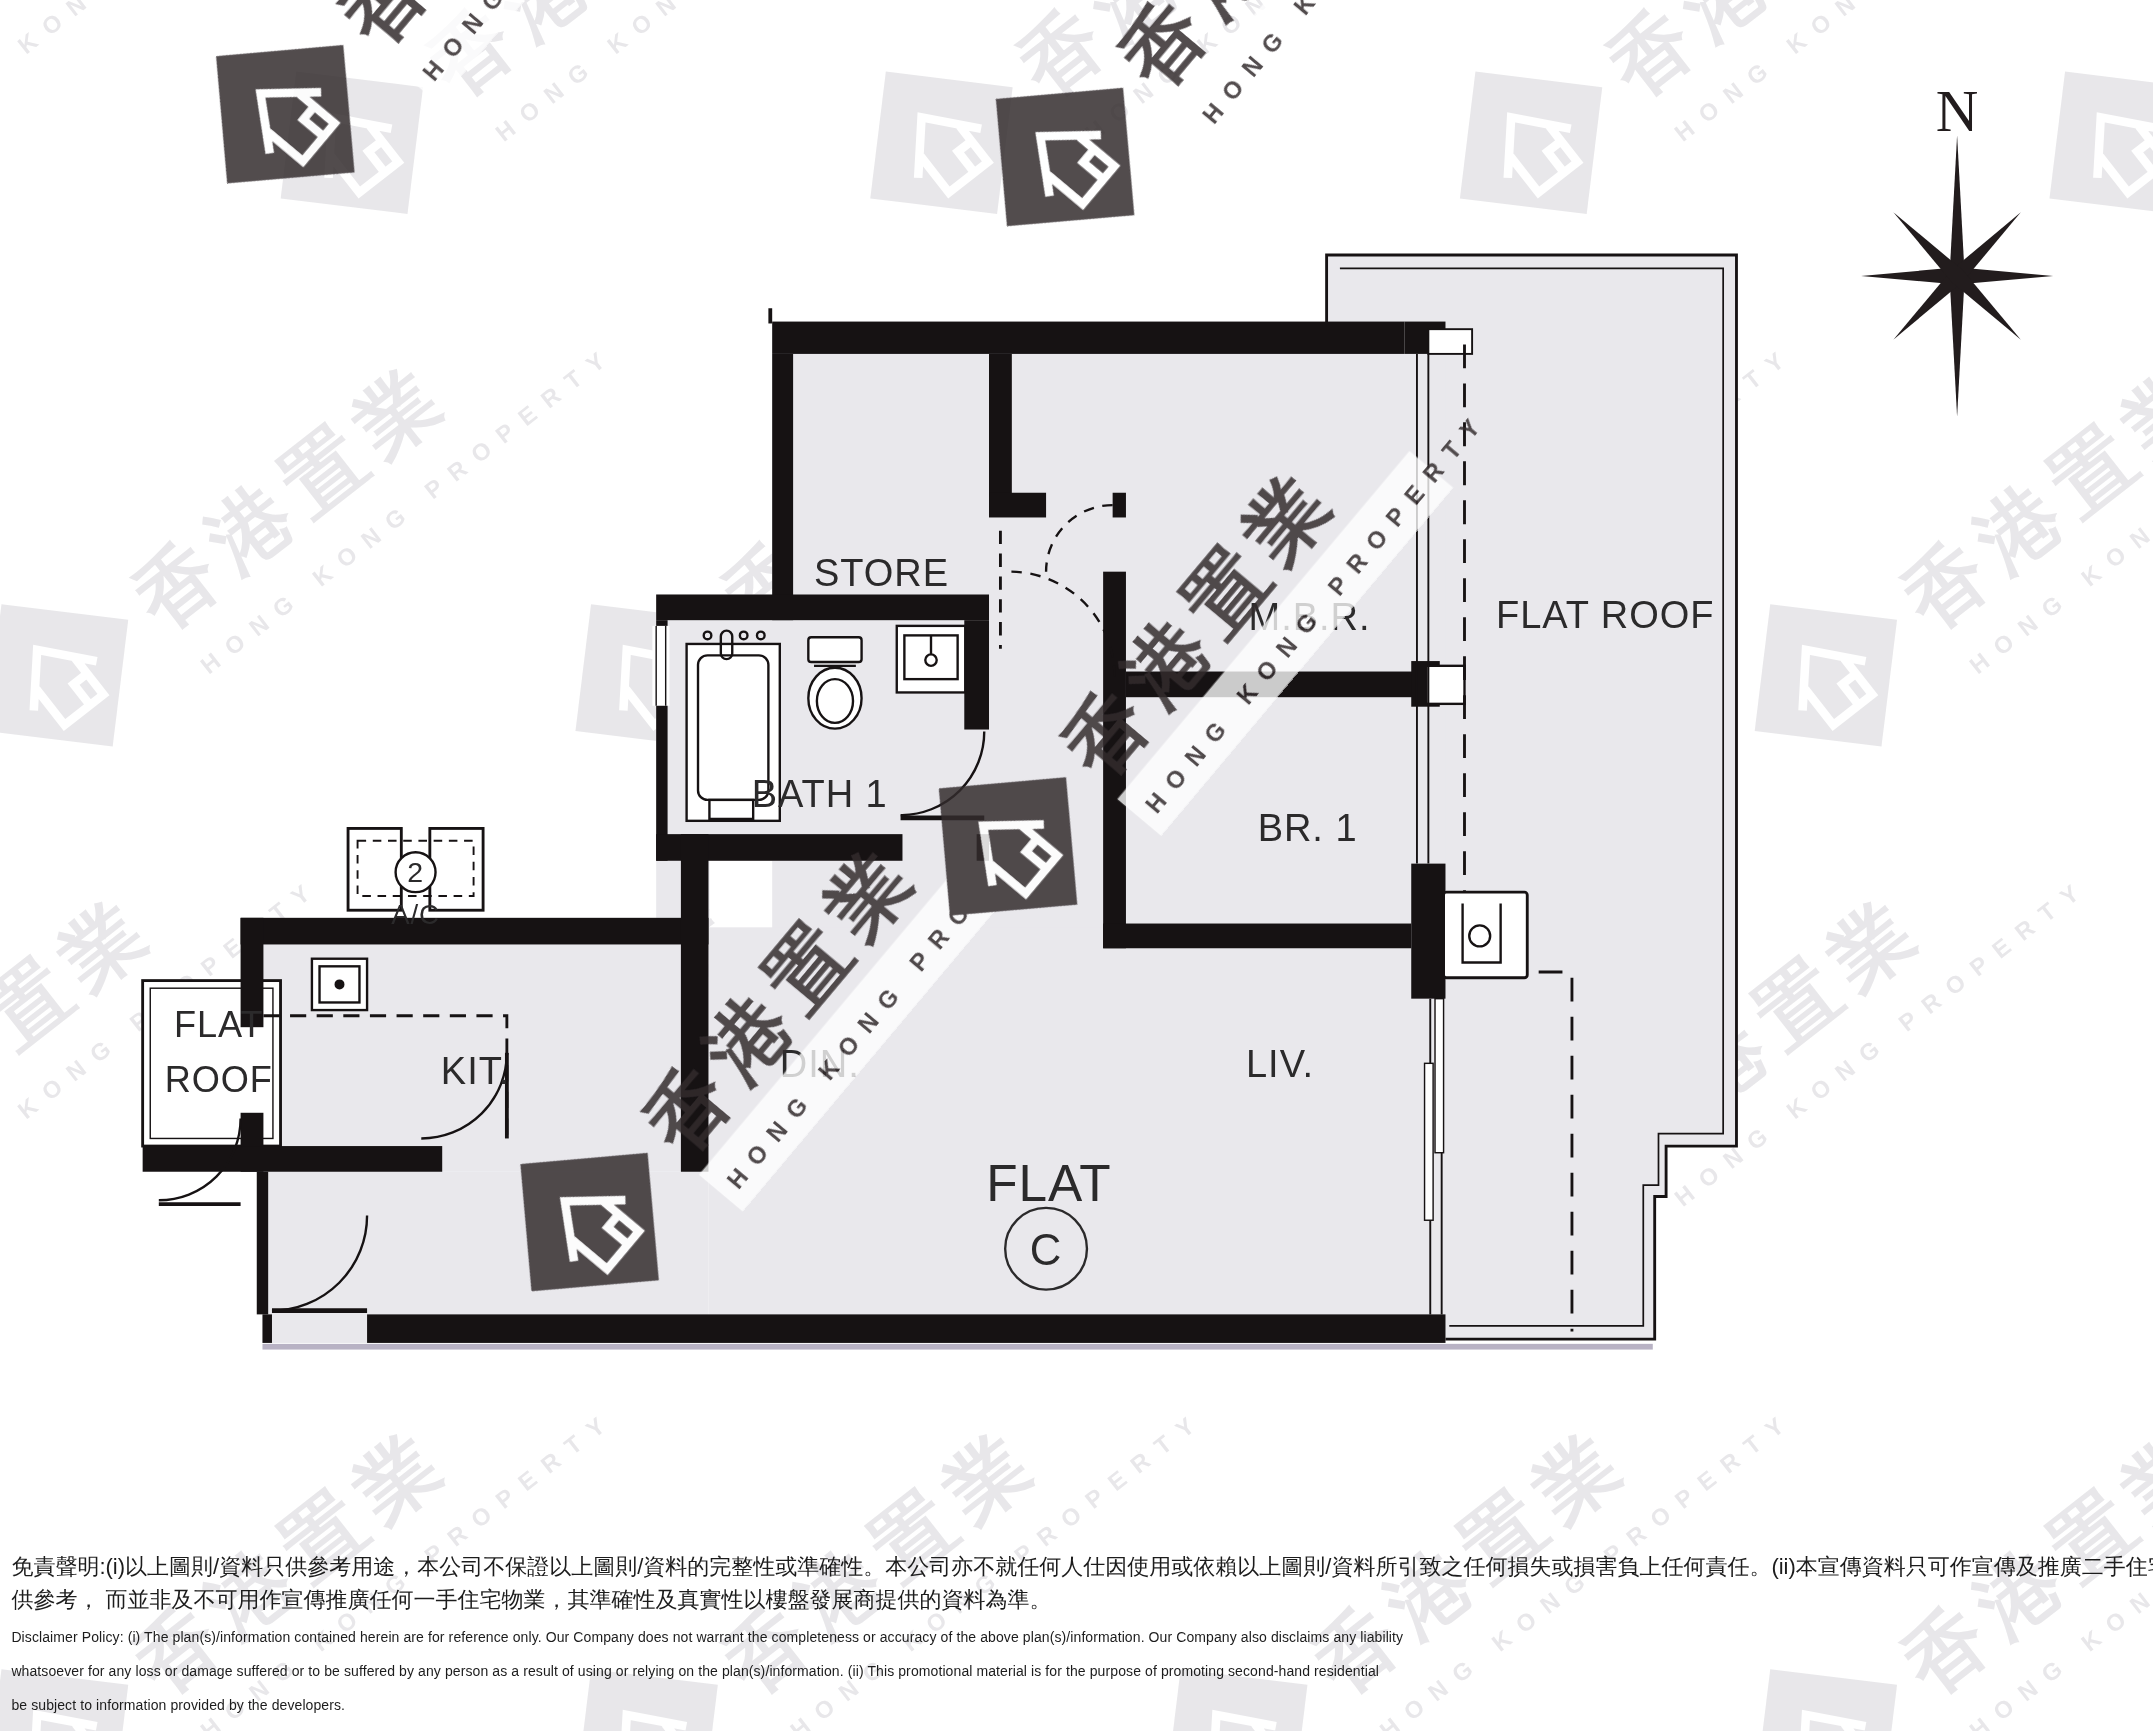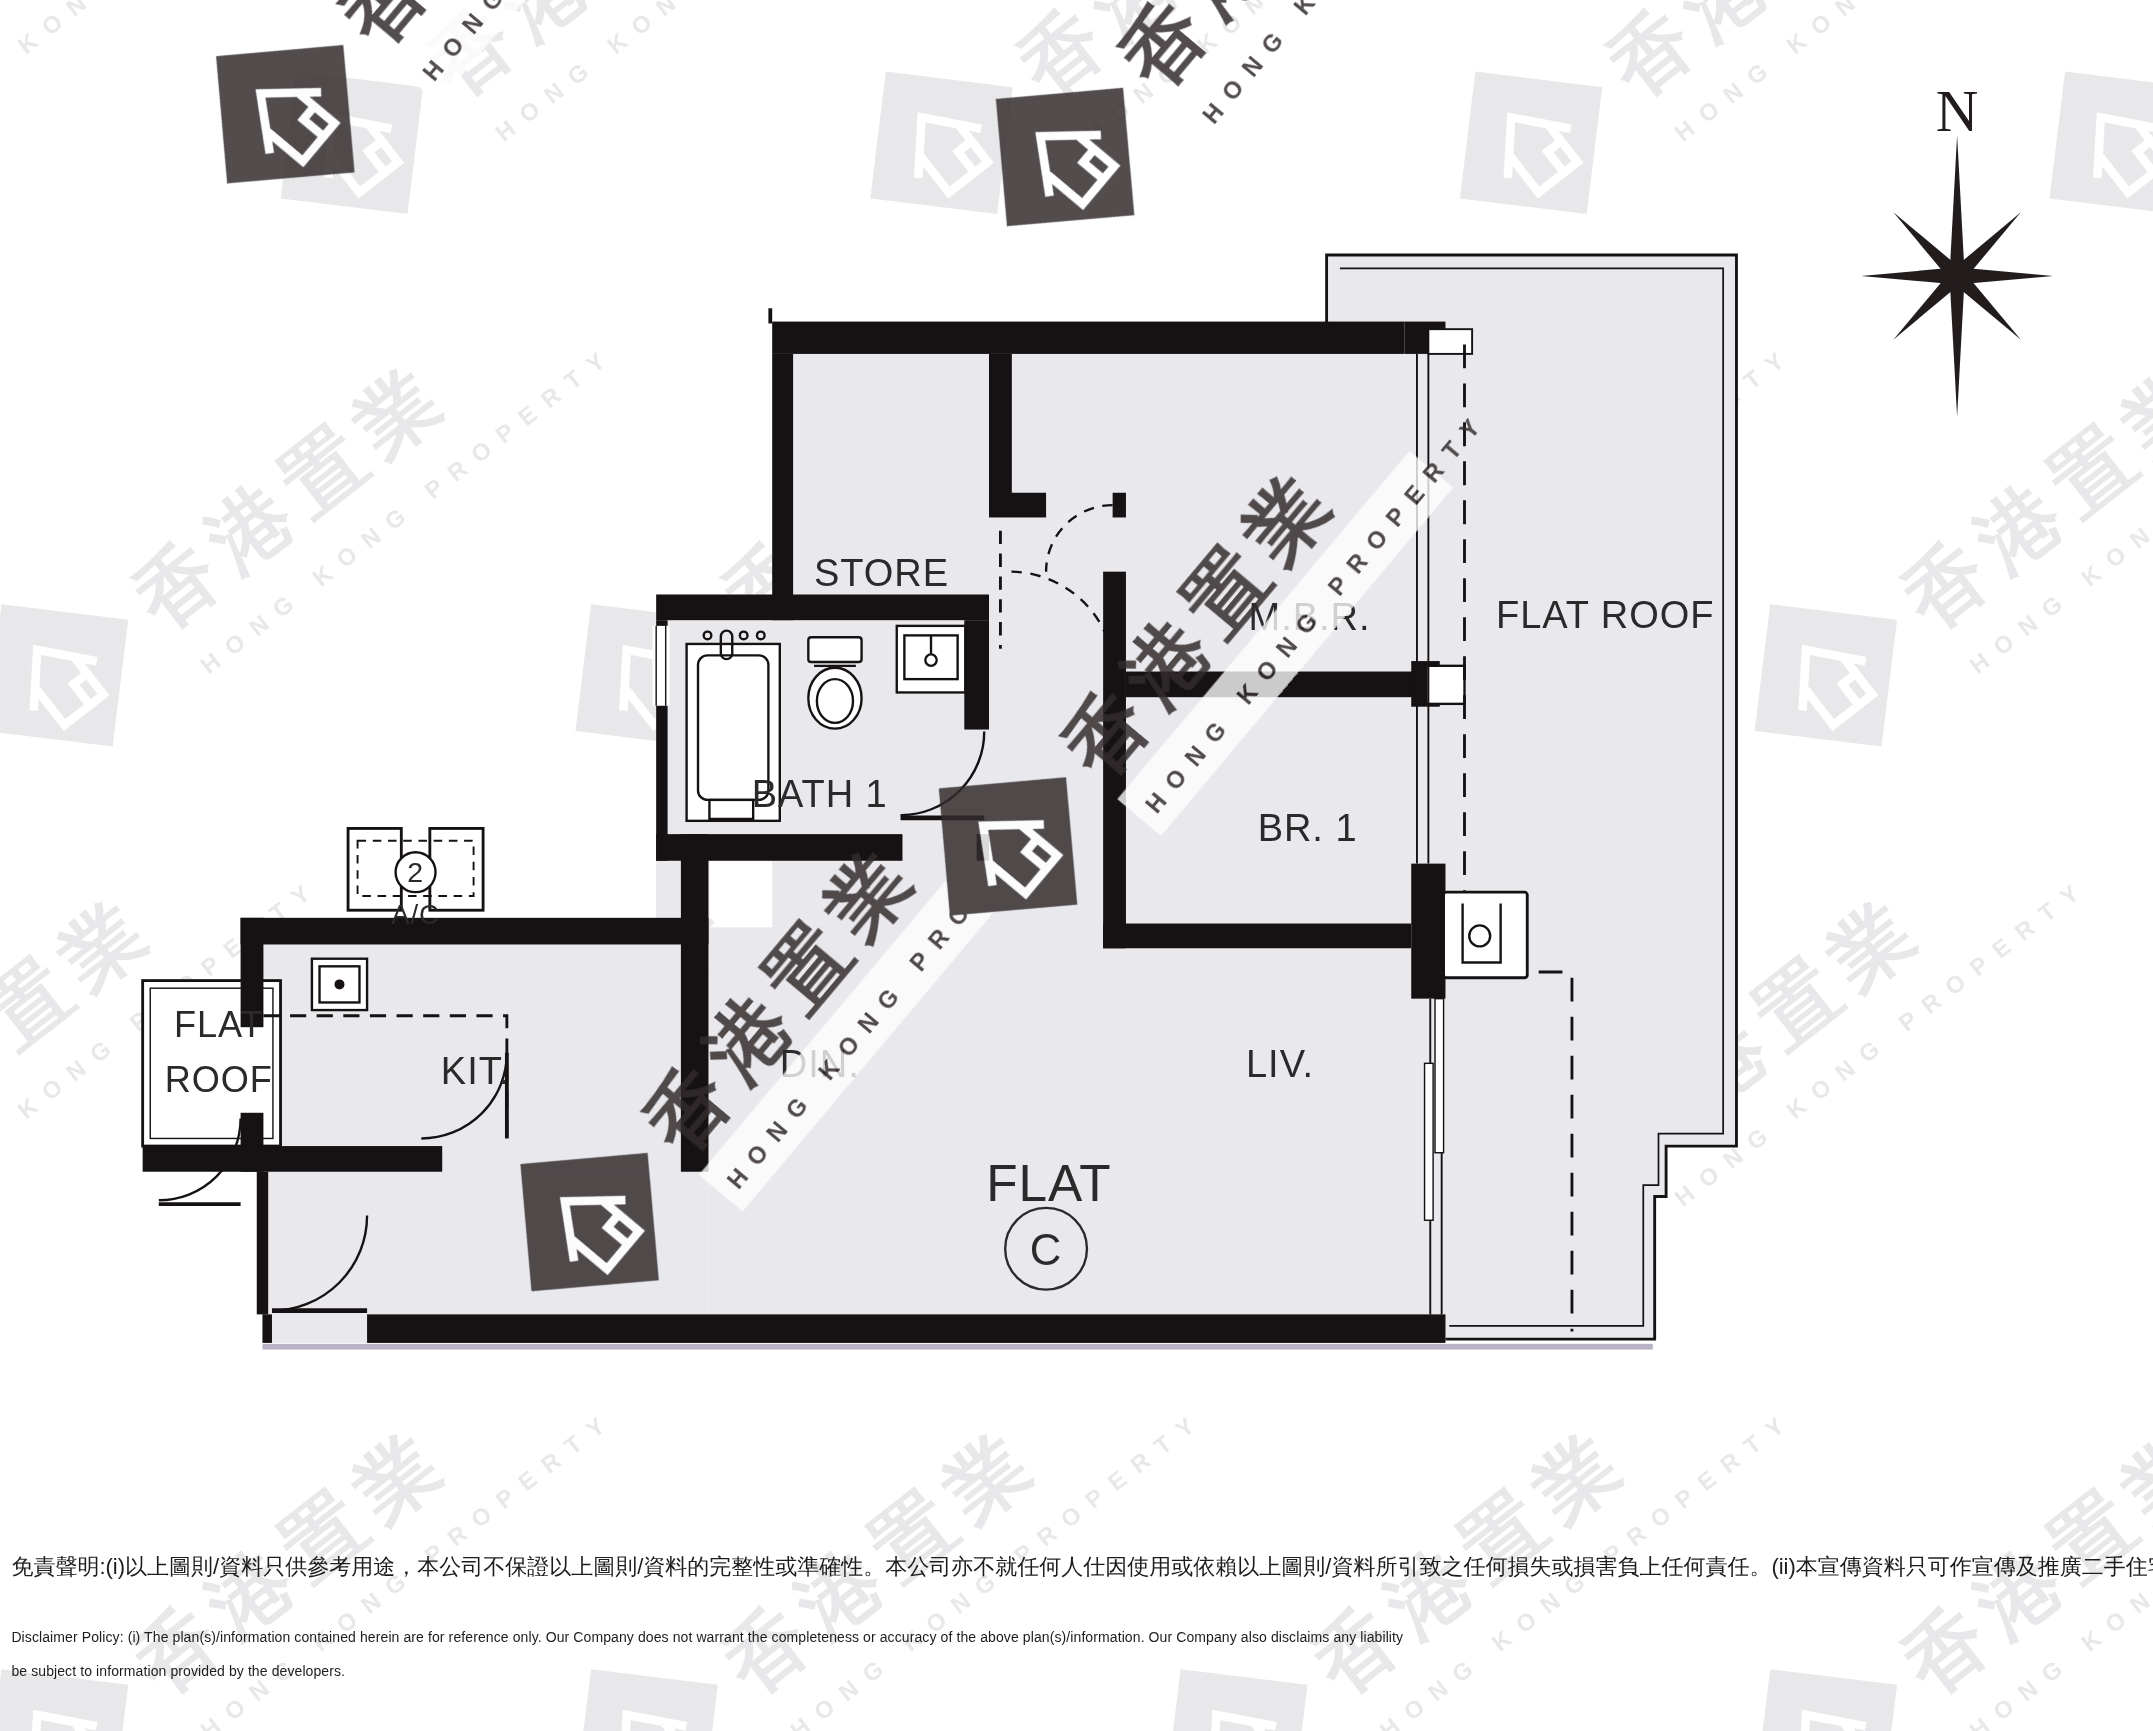--- a/index.html
+++ b/index.html
@@ -217,20 +217,22 @@
     <use href="#wm-unit" transform="translate(620,1285) rotate(-50)"></use>
     <use href="#wm-unit" transform="translate(1060,890) rotate(-50)"></use>
     <use href="#wm-unit" transform="translate(1120,165) rotate(-50)"></use>
     <use href="#wm-unit" transform="translate(300,120) rotate(-50)"></use>
   </g>
 
 </svg>
 
   <div class="disclaimer" style="top:1550px;">
     <div class="zh">免責聲明:(i)以上圖則/資料只供參考用途，本公司不保證以上圖則/資料的完整性或準確性。本公司亦不就任何人仕因使用或依賴以上圖則/資料所引致之任何損失或損害負上任何責任。(ii)本宣傳資料只可作宣傳及推廣二手住宅物業之用及只</div>
+    <div class="zh">供參考， 而並非及不可用作宣傳推廣任何一手住宅物業，其準確性及真實性以樓盤發展商提供的資料為準。</div>
   </div>
   <div class="disclaimer" style="top:1620px;">
     <div class="en">Disclaimer Policy: (i) The plan(s)/information contained herein are for reference only. Our Company does not warrant the completeness or accuracy of the above plan(s)/information. Our Company also disclaims any liability</div>
+    <div class="en">whatsoever for any loss or damage suffered or to be suffered by any person as a result of using or relying on the plan(s)/information. (ii) This promotional material is for the purpose of promoting second-hand residential</div>
     <div class="en">be subject to information provided by the developers.</div>
   </div>
 
 </div>
 
 
 </body></html>

